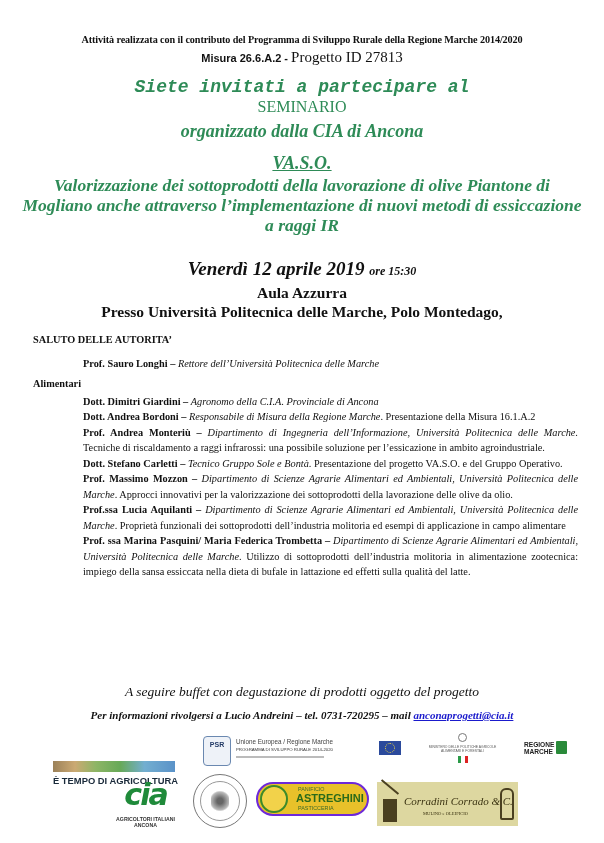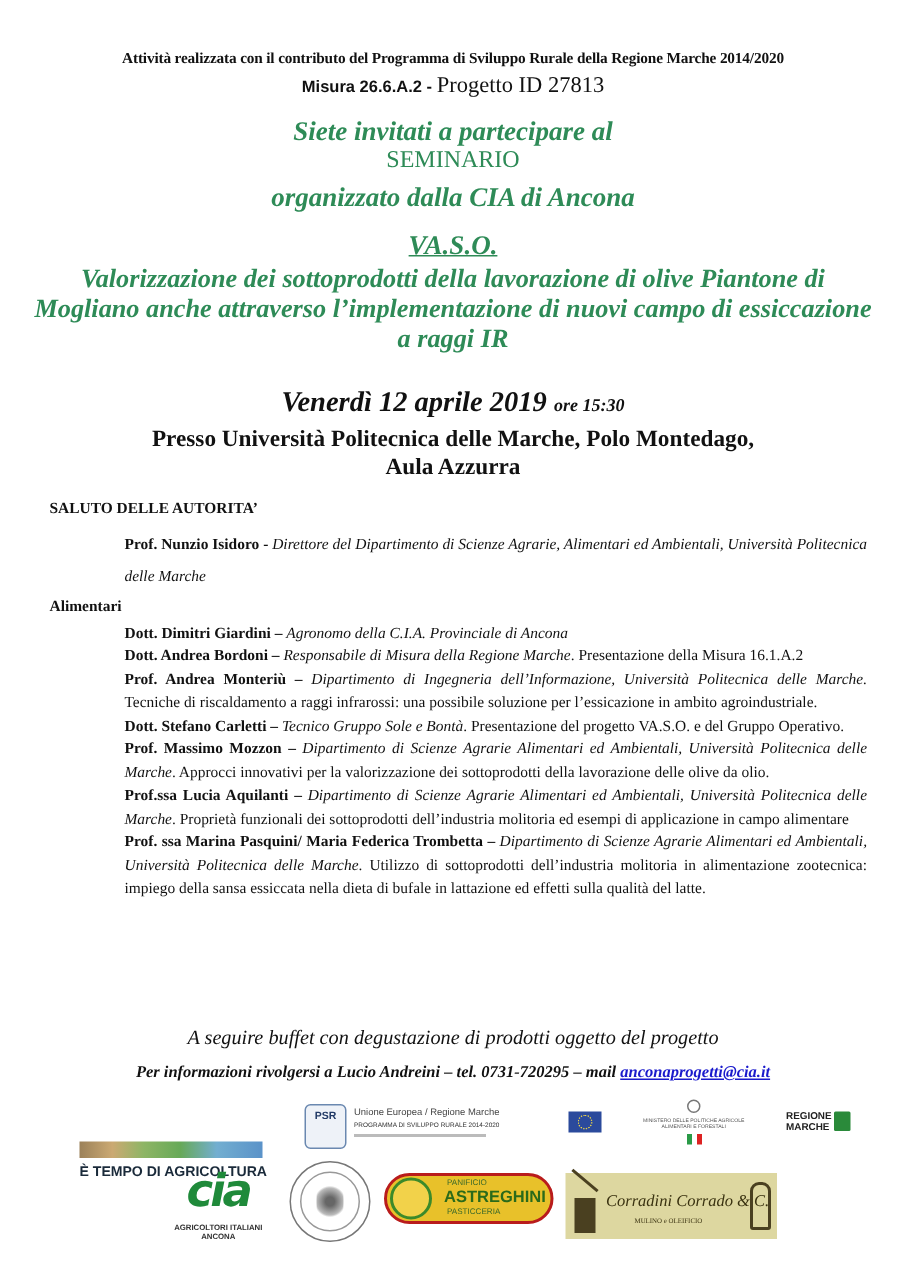--- a/index.html
+++ b/index.html
@@ -3,21 +3,21 @@
 <meta charset="utf-8">
 <style>
   html, body { margin: 0; padding: 0; background: #ffffff; }
   body { width: 604px; height: 843px; position: relative; overflow: hidden; font-family: "Liberation Serif", serif; color: #111; }
   .center { text-align: center; }
   .hdr1 { position: absolute; top: 34px; left: 0; width: 604px; font-size: 10.2px; font-weight: bold; letter-spacing: -0.1px; }
   .hdr2 { position: absolute; top: 48px; left: 0; width: 604px; font-weight: bold; }
   .hdr2 .misura { font-family: "Liberation Sans", sans-serif; font-size: 11px; }
   .hdr2 .prog { font-family: "Liberation Serif", serif; font-size: 15px; font-weight: normal; }
   .green { color: #2e8b57; }
-  .inv { position: absolute; top: 77px; left: 0; width: 604px; font-size: 18px; font-style: italic; font-weight: bold; }
+  .inv { position: absolute; top: 77px; left: 0; width: 604px; font-size: 18px; font-style: italic; font-weight: bold; font-family: Liberation Mono, monospace; }
   .sem { position: absolute; top: 98px; left: 0; width: 604px; font-size: 16px; font-weight: normal; }
   .org { position: absolute; top: 121px; left: 0; width: 604px; font-size: 18px; font-style: italic; font-weight: bold; }
   .vaso { position: absolute; top: 153px; left: 0; width: 604px; font-size: 18px; font-style: italic; font-weight: bold; text-decoration: underline; }
   .title { position: absolute; top: 175px; left: 20px; width: 564px; font-size: 17.5px; font-style: italic; font-weight: bold; line-height: 20px; }
   .date { position: absolute; top: 258px; left: 0; width: 604px; font-size: 19px; font-style: italic; font-weight: bold; }
   .date .time { font-size: 12px; }
   .place { position: absolute; top: 283px; left: 60px; width: 484px; font-size: 15.5px; font-weight: bold; line-height: 19px; }
   .prog-block { position: absolute; left: 33px; top: 334px; width: 545px; font-size: 10.3px; }
   .sec-h { font-weight: bold; font-size: 10.3px; }
   .row { padding-left: 50px; text-align: justify; }
@@ -34,32 +34,32 @@
 
 <div class="hdr1 center">Attività realizzata con il contributo del Programma di Sviluppo Rurale della Regione Marche 2014/2020</div>
 <div class="hdr2 center">
   <span class="misura">Misura 26.6.A.2 - </span><span class="prog">Progetto </span><span class="prog">ID 27813</span>
 </div>
 
 <div class="inv center green">Siete invitati a partecipare al</div>
 <div class="sem center green">SEMINARIO</div>
 <div class="org center green">organizzato dalla CIA di Ancona</div>
 <div class="vaso center green">VA.S.O.</div>
-<div class="title center green">Valorizzazione dei sottoprodotti della lavorazione di olive Piantone di Mogliano anche attraverso l’implementazione di nuovi campo di essiccazione a raggi IR</div>
+<div class="title center green">Valorizzazione dei sottoprodotti della lavorazione di olive Piantone di Mogliano anche attraverso l’implementazione di nuovi metodi di essiccazione a raggi IR</div>
 
 <div class="date center"><span>Venerdì 12 aprile 2019 </span><span class="time">ore 15:30</span></div>
 <div class="place center">
+  <div>Aula Azzurra</div>
   <div>Presso Università Politecnica delle Marche, Polo Montedago,</div>
-  <div>Aula Azzurra</div>
 </div>
 
 <div class="prog-block">
   <div class="sec-h" style="margin-bottom:8px;">SALUTO DELLE AUTORITA’</div>
   <div id="saluto-list" style="line-height:21px;">
-      <div class="row"><span class="b">Prof. Nunzio Isidoro</span><span class="b"> - </span><span class="i">Direttore del Dipartimento di Scienze Agrarie, Alimentari ed Ambientali, Università Politecnica delle Marche</span><span></span></div>
+      <div class="row"><span class="b">Prof. Sauro Longhi</span><span class="b"> – </span><span class="i">Rettore dell’Università Politecnica delle Marche</span><span></span></div>
     </div>
   <div class="sec-h" style="margin-top:4px;margin-bottom:6px;">Alimentari</div>
   <div id="moderatore-list" style="line-height:14px;">
       <div class="row"><span class="b">Dott. Dimitri Giardini</span><span class="b"> – </span><span class="i">Agronomo della C.I.A. Provinciale di Ancona</span><span></span></div>
     </div>
   <div id="relatori-list" style="line-height:15.5px;">
       <div class="row"><span class="b">Dott. Andrea Bordoni</span><span class="b"> – </span><span class="i">Responsabile di Misura della Regione Marche</span><span>. Presentazione della Misura 16.1.A.2</span></div>
       <div class="row"><span class="b">Prof. Andrea Monteriù</span><span class="b"> – </span><span class="i">Dipartimento di Ingegneria dell’Informazione, Università Politecnica delle Marche.</span><span> Tecniche di riscaldamento a raggi infrarossi: una possibile soluzione per l’essicazione in ambito agroindustriale.</span></div>
       <div class="row"><span class="b">Dott. Stefano Carletti</span><span class="b"> – </span><span class="i">Tecnico Gruppo Sole e Bontà</span><span>. Presentazione del progetto VA.S.O. e del Gruppo Operativo.</span></div>
       <div class="row"><span class="b">Prof. Massimo Mozzon</span><span class="b"> – </span><span class="i">Dipartimento di Scienze Agrarie Alimentari ed Ambientali, Università Politecnica delle Marche</span><span>. Approcci innovativi per la valorizzazione dei sottoprodotti della lavorazione delle olive da olio.</span></div>
@@ -104,21 +104,21 @@
   <div style="font-family:'DejaVu Sans',sans-serif;font-size:30px;font-weight:bold;font-style:italic;color:#1f8a3a;line-height:30px;letter-spacing:-2px;">cia</div>
   <div class="lg-text-sm" style="font-size:5.2px;font-weight:bold;color:#333;margin-top:6px;white-space:nowrap;">AGRICOLTORI ITALIANI</div>
   <div class="lg-text-sm" style="font-size:5.2px;font-weight:bold;color:#333;">ANCONA</div>
 </div>
 
 <div class="logo" style="left:193px;top:774px;width:52px;height:52px;border:1px solid #777;border-radius:50%;">
   <div style="position:absolute;left:6px;top:6px;width:38px;height:38px;border:1px solid #999;border-radius:50%;"></div>
   <div style="position:absolute;left:17px;top:14px;width:18px;height:24px;background:radial-gradient(circle,#666 20%,#bbb 60%,transparent 70%);"></div>
 </div>
 
-<div class="logo" style="left:256px;top:782px;width:113px;height:34px;background:#e8c12a;border:2px solid #b91c1c;border-radius:17px;box-sizing:border-box;">
+<div class="logo" style="left:256px;top:782px;width:113px;height:34px;background:#e8c12a;border:2px solid #6d28d9;border-radius:17px;box-sizing:border-box;">
   <div style="position:absolute;left:2px;top:1px;width:28px;height:28px;border-radius:50%;background:#f2d24a;border:2px solid #3c8a2a;box-sizing:border-box;"></div>
   <div class="lg-text-sm" style="position:absolute;left:40px;top:2px;font-size:5.4px;color:#3c6a2a;">PANIFICIO</div>
   <div class="lg-text-sm" style="position:absolute;left:38px;top:8px;font-size:11px;font-weight:bold;color:#2a6a1a;">ASTREGHINI</div>
   <div class="lg-text-sm" style="position:absolute;left:40px;top:21px;font-size:5.4px;color:#3c6a2a;">PASTICCERIA</div>
 </div>
 
 <div class="logo" style="left:377px;top:782px;width:141px;height:44px;background:#ddd7a0;">
   <div style="position:absolute;left:6px;top:4px;width:14px;height:36px;background:linear-gradient(180deg,transparent 0%,transparent 35%,#4a4020 35%);"></div>
   <div style="position:absolute;left:2px;top:4px;width:22px;height:2px;background:#4a4020;transform:rotate(40deg);"></div>
   <div style="position:absolute;left:27px;top:13px;font-family:'Liberation Serif',serif;font-size:11px;font-style:italic;color:#3a3210;white-space:nowrap;">Corradini Corrado &amp; C.</div>

